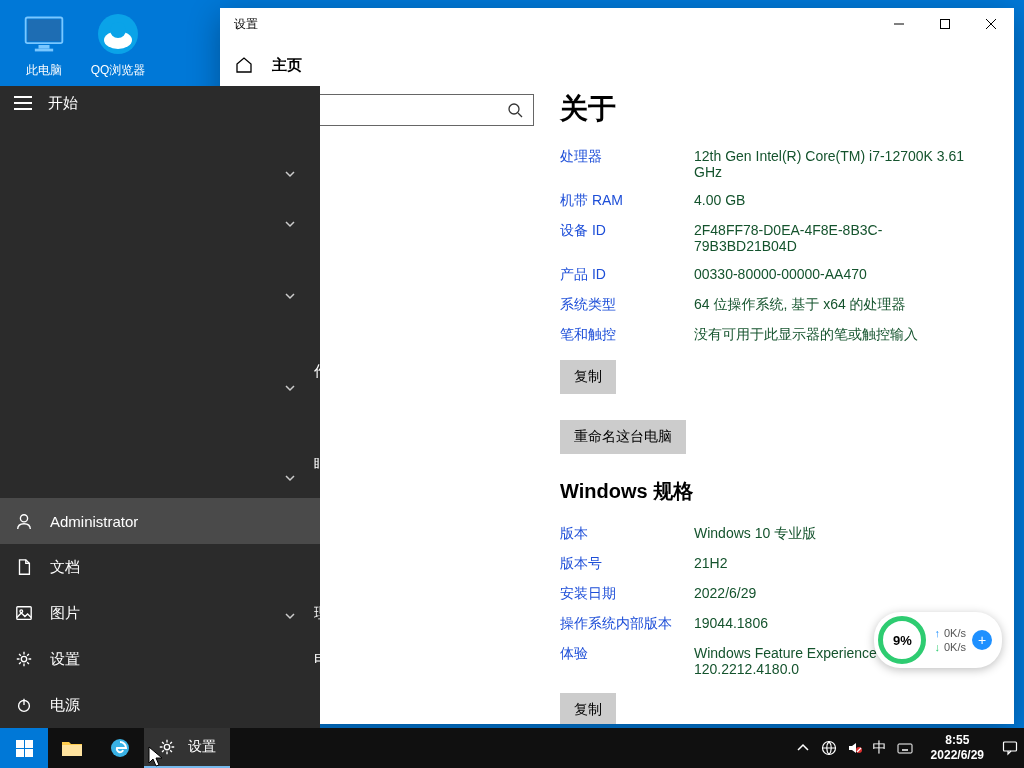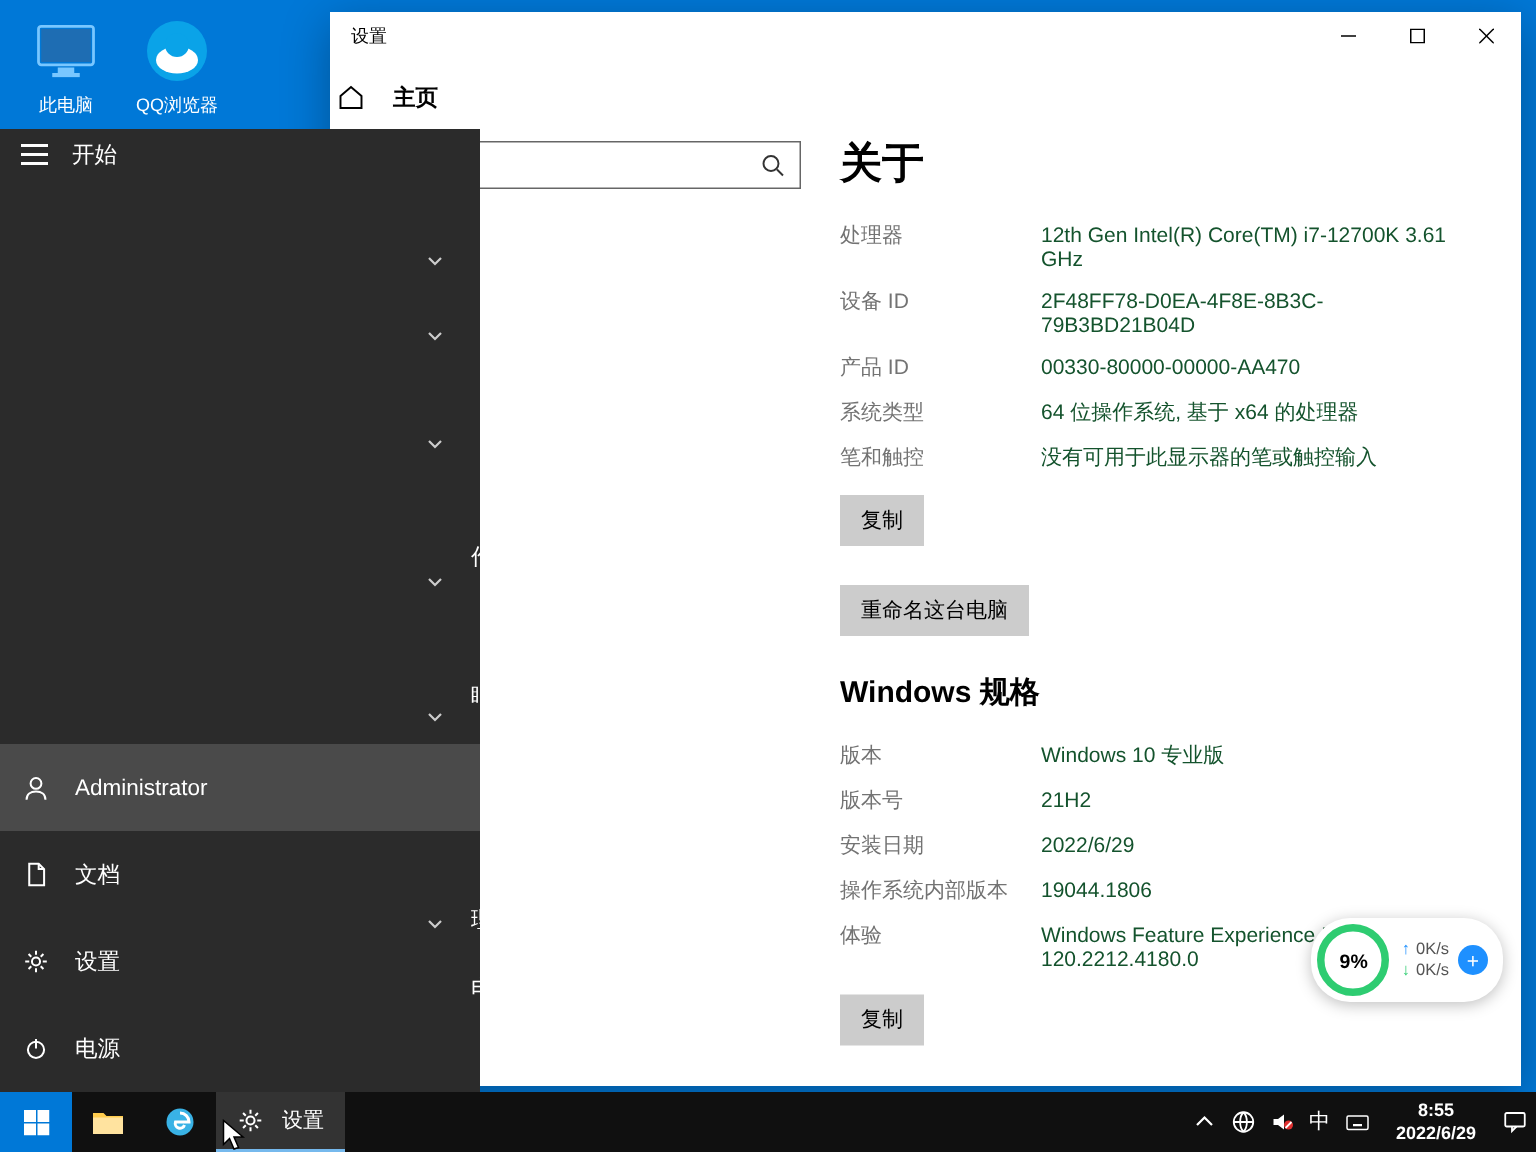--- a/index.html
+++ b/index.html
@@ -9,48 +9,48 @@
 .desktop-icon .ic { width:48px; height:48px; margin:0 auto 4px; display:flex; align-items:center; justify-content:center; }
 .pc-icon svg { width:44px; height:44px; }
 .qq-icon { border-radius:10px; }
 
 .settings-win { position:absolute; left:220px; top:8px; width:794px; height:716px; background:#fff; box-shadow:0 8px 30px rgba(0,0,0,.3); display:flex; flex-direction:column; }
 .titlebar { height:32px; display:flex; align-items:center; font-size:12px; color:#000; }
 .titlebar .title { padding-left:14px; flex:1; }
 .titlebar .btn { width:46px; height:32px; display:flex; align-items:center; justify-content:center; color:#000; }
 .titlebar .btn svg { width:10px; height:10px; }
 
-.settings-header { height:50px; display:flex; align-items:center; padding-left:4px; gap:18px; }
+.settings-header { height:50px; display:flex; align-items:center; padding-left:14px; gap:18px; }
 .home-ic { width:20px; height:20px; }
 .settings-body { flex:1; display:flex; overflow:hidden; }
 .settings-sidebar { width:316px; padding:4px 16px 0 16px; }
 .search-box { width:298px; height:32px; border:1px solid #666; background:#fff; display:flex; align-items:center; padding:0 10px; }
 .search-box input { flex:1; border:none; outline:none; font-size:14px; }
 .search-ic { width:16px; height:16px; color:#333; }
 
 .content { flex:1; padding:0 44px 0 24px; overflow-y:auto; color:#000; }
 .content h1 { font-size:28px; font-weight:600; margin-bottom:14px; }
 .content h2 { font-size:20px; font-weight:600; margin:20px 0 14px; }
 .spec-row { display:flex; font-size:14px; padding:6px 0; }
-.spec-row .k { width:134px; color:#737373; }
+.spec-row .k { width:134px; color:#1d4ed8; }
 .spec-row .v { flex:1; color:#14532d; }
 .btn-grey { background:#ccc; border:none; padding:8px 14px; font-size:14px; margin:10px 0 4px; cursor:pointer; }
 
 .start-menu { position:absolute; left:0; top:86px; width:320px; height:642px; background:#2b2b2b; color:#fff; display:flex; flex-direction:column; }
 .start-head { height:34px; display:flex; align-items:center; padding-left:14px; gap:16px; font-size:15px; }
 .ham { width:18px; height:14px; position:relative; }
 .ham span { position:absolute; left:0; width:18px; height:2px; background:#fff; }
 .ham span:nth-child(1){top:0} .ham span:nth-child(2){top:6px} .ham span:nth-child(3){top:12px}
 .start-body { flex:1; position:relative; }
 .collapse-item { position:absolute; left:260px; width:60px; display:flex; align-items:center; justify-content:center; color:#ccc; font-size:12px; }
 .chev { width:12px; height:12px; }
 .overflow-label { position:absolute; left:314px; font-size:15px; color:#fff; white-space:nowrap; }
 
 .start-bottom { }
-.sb-item { height:58px; display:flex; align-items:center; padding-left:14px; gap:16px; font-size:15px; cursor:pointer; }
+.sb-item { height:46px; display:flex; align-items:center; padding-left:14px; gap:16px; font-size:15px; cursor:pointer; }
 .sb-item:hover, .sb-item.active { background:#4a4a4a; }
 .sb-ic { width:20px; height:20px; display:flex; align-items:center; justify-content:center; }
 .sb-ic svg { width:18px; height:18px; stroke:#fff; fill:none; stroke-width:1.5; }
 
 .taskbar { position:absolute; left:0; bottom:0; width:1024px; height:40px; background:#101010; display:flex; align-items:center; color:#fff; }
 .tb-btn { width:48px; height:40px; display:flex; align-items:center; justify-content:center; cursor:pointer; }
 .tb-btn.start { background:#0078d7; }
 .tb-btn.running { background:#333; border-bottom:2px solid #76b9ed; }
 .tb-label { font-size:14px; margin-left:4px; }
 .tb-spacer { flex:1; }
@@ -131,20 +131,24 @@
       </div>
     </div>
     <div class="content">
       <h1>关于</h1>
       <div id="about-rows">
           <div class="spec-row">
             <div class="k">处理器</div>
             <div class="v">12th Gen Intel(R) Core(TM) i7-12700K   3.61 GHz</div>
           </div>
           <div class="spec-row">
+            <div class="k">机带 RAM</div>
+            <div class="v">4.00 GB</div>
+          </div>
+          <div class="spec-row">
             <div class="k">设备 ID</div>
             <div class="v">2F48FF78-D0EA-4F8E-8B3C-79B3BD21B04D</div>
           </div>
           <div class="spec-row">
             <div class="k">产品 ID</div>
             <div class="v">00330-80000-00000-AA470</div>
           </div>
           <div class="spec-row">
             <div class="k">系统类型</div>
             <div class="v">64 位操作系统, 基于 x64 的处理器</div>
@@ -245,20 +249,30 @@
         <div>Administrator</div>
       </div>
       <div class="sb-item">
         <div class="sb-ic">
           <svg viewBox="0 0 20 20">
             <path d="M5 2h7l4 4v12H5z"></path>
             <path d="M12 2v4h4"></path>
           </svg>
         </div>
         <div>文档</div>
+      </div>
+      <div class="sb-item">
+        <div class="sb-ic">
+          <svg viewBox="0 0 20 20">
+            <rect x="2" y="3" width="16" height="14" rx="1"></rect>
+            <circle cx="7" cy="8" r="1.5"></circle>
+            <path d="M2 15l5-5 4 4 3-3 4 4"></path>
+          </svg>
+        </div>
+        <div>图片</div>
       </div>
       <div class="sb-item">
         <div class="sb-ic">
           <svg viewBox="0 0 20 20">
             <circle cx="10" cy="10" r="3"></circle>
             <path d="M10 2v3M10 15v3M2 10h3M15 10h3M4.5 4.5l2 2M13.5 13.5l2 2M15.5 4.5l-2 2M6.5 13.5l-2 2"></path>
           </svg>
         </div>
         <div>设置</div>
       </div>

